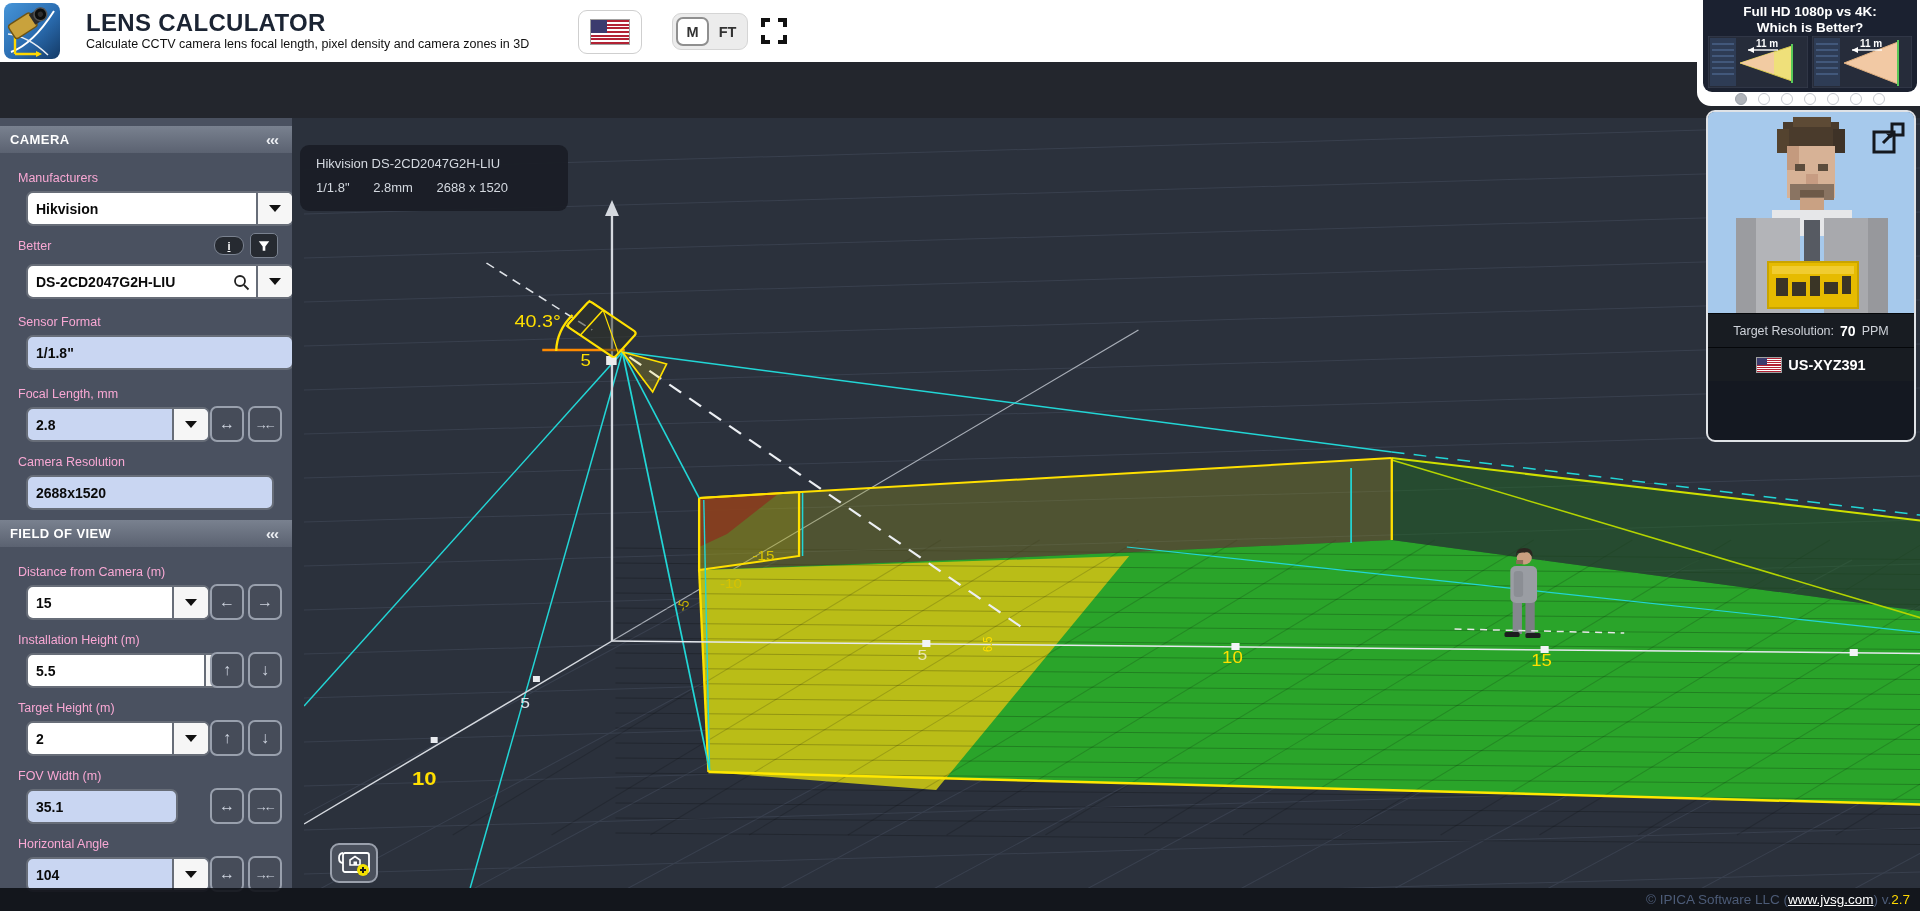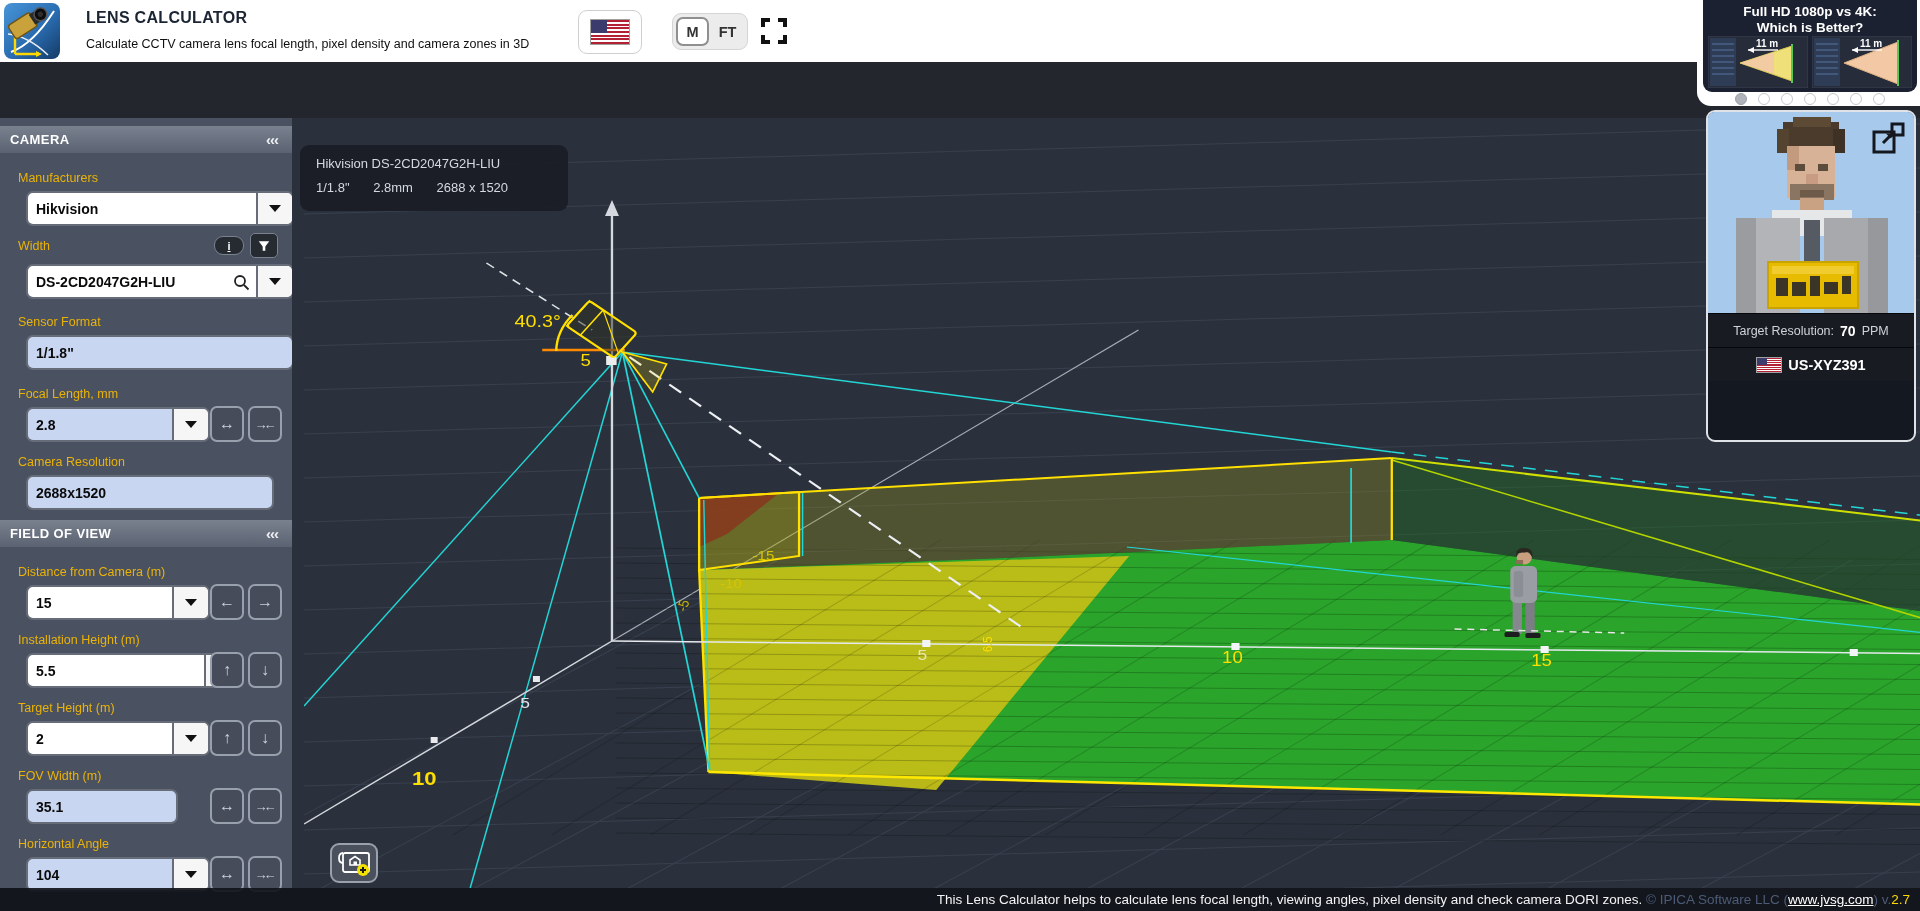--- a/index.html
+++ b/index.html
@@ -3,21 +3,21 @@
 <meta charset="utf-8">
 <style>
   html,body{margin:0;padding:0;}
   body{width:1920px;height:911px;position:relative;overflow:hidden;background:#2b313c;
        font-family:"Liberation Sans",sans-serif;}
   .abs{position:absolute;}
 
   
   .header{left:0;top:0;width:1920px;height:62px;background:#ffffff;}
   .logo{left:3px;top:2px;width:58px;height:58px;}
-  .app-title{left:86px;top:9px;font-size:16px;font-weight:800;color:#1b2433;letter-spacing:.3px;}
+  .app-title{left:86px;top:9px;font-size:24px;font-weight:800;color:#1b2433;letter-spacing:.3px;}
   .app-subtitle{left:86px;top:37px;font-size:12.5px;color:#101010;}
   .flag-btn{left:578px;top:10px;width:62px;height:42px;background:#fff;border:1.5px solid #cfcfcf;
             border-radius:9px;display:flex;align-items:center;justify-content:center;}
   .usflag{position:relative;background:repeating-linear-gradient(180deg,#b22234 0,#b22234 7.7%,#fff 7.7%,#fff 15.4%);
           border:1px solid #a0a0a0;box-sizing:border-box;}
   .usflag::after{content:"";position:absolute;left:0;top:0;width:42%;height:54%;background:#3c3b6e;}
   .flag-lg{width:40px;height:26px;}
   .unit-toggle{left:672px;top:13px;width:76px;height:37px;background:#ececec;border:1px solid #d5d5d5;
                border-radius:9px;display:flex;align-items:center;padding:0 3px;box-sizing:border-box;gap:2px;}
   .unit-btn{width:34px;height:29px;display:flex;align-items:center;justify-content:center;
@@ -32,21 +32,21 @@
   .tb-btn{position:absolute;top:75px;width:38px;height:38px;background:#5b6170;border:1.5px solid #8a919e;
           border-radius:9px;display:flex;align-items:center;justify-content:center;box-sizing:border-box;}
   .tb-btn.active{border:2.5px solid #f6e800;}
 
   
   .sidebar{left:0;top:118px;width:292px;height:770px;background:#4a5160;}
   .sec-header{position:absolute;left:0;width:292px;height:27px;
               background:linear-gradient(#79818f,#5b6271);color:#fff;font-size:13px;font-weight:bold;
               display:flex;align-items:center;padding-left:10px;box-sizing:border-box;letter-spacing:.4px;}
   .collapse-ic{position:absolute;right:14px;font-size:15px;letter-spacing:-1px;color:#eef0f4;cursor:pointer;}
-  .f-label{position:absolute;left:18px;font-size:12.5px;color:#eab308;}
+  .f-label{position:absolute;left:18px;font-size:12.5px;color:#f9a8d4;}
   .field{position:absolute;left:26px;height:35px;background:#fff;border:2px solid #676d78;border-radius:7px;
          box-sizing:border-box;display:flex;align-items:center;padding-left:8px;
          font-size:14px;font-weight:bold;color:#0a0a0a;}
   .field.ro{background:#c9d6f2;}
   .dd-btn{position:absolute;top:0;right:0;width:34px;height:100%;background:#f6f6f6;border-left:2px solid #676d78;
           border-radius:0 5px 5px 0;display:flex;align-items:center;justify-content:center;}
   .dd-tri{width:0;height:0;border-left:6px solid transparent;border-right:6px solid transparent;
           border-top:7px solid #111;}
   .sq-btn{position:absolute;width:34px;height:36px;background:#464c59;border:2px solid #99a0ad;border-radius:7px;
           box-sizing:border-box;display:flex;align-items:center;justify-content:center;
@@ -238,21 +238,21 @@
   </div>
 
   <div class="f-label" style="top:53px">Manufacturers</div>
   <div class="field" style="top:73px;width:268px">
     <span>Hikvision</span>
     <div class="dd-btn">
         <div class="dd-tri"></div>
       </div>
   </div>
 
-  <div class="f-label" style="top:121px">Width</div>
+  <div class="f-label" style="top:121px">Better</div>
   <div class="mini-btn" style="top:118px;left:214px;width:28px;height:17px;border-radius:9px">
     <span style="color:#fff;font-size:11px;font-weight:bold;text-decoration:underline">i</span>
   </div>
   <div class="mini-btn" style="top:115px;left:250px;width:26px;height:23px;border-radius:5px">
     <svg width="14" height="14" viewBox="0 0 16 15">
         <polygon points="2,2 14,2 9.5,8 9.5,13 6.5,13 6.5,8" fill="#fff"></polygon>
       </svg>
   </div>
   <div class="field" style="top:146px;width:268px">
     <span>DS-2CD2047G2H-LIU</span>
@@ -631,14 +631,14 @@
     <b>70</b>
     <span>PPM</span>
   </div>
   <div class="tc-bar">
     <div class="usflag flag-sm"></div>
     <span class="tc-id">US-XYZ391</span>
   </div>
 </div>
 
 <div class="abs statusbar">
-  <span class="sb-desc">This Lens Calculator helps to calculate lens focal length, viewing angles, pixel density and check camera DORI zones.</span><span class="sb-muted"> © IPICA Software LLC (</span><span class="sb-link">www.jvsg.com</span><span class="sb-muted">) v.</span><span class="sb-ver">2.7</span>
+  <span class="sb-muted"> © IPICA Software LLC (</span><span class="sb-link">www.jvsg.com</span><span class="sb-muted">) v.</span><span class="sb-ver">2.7</span>
 </div>
 
 </body></html>

